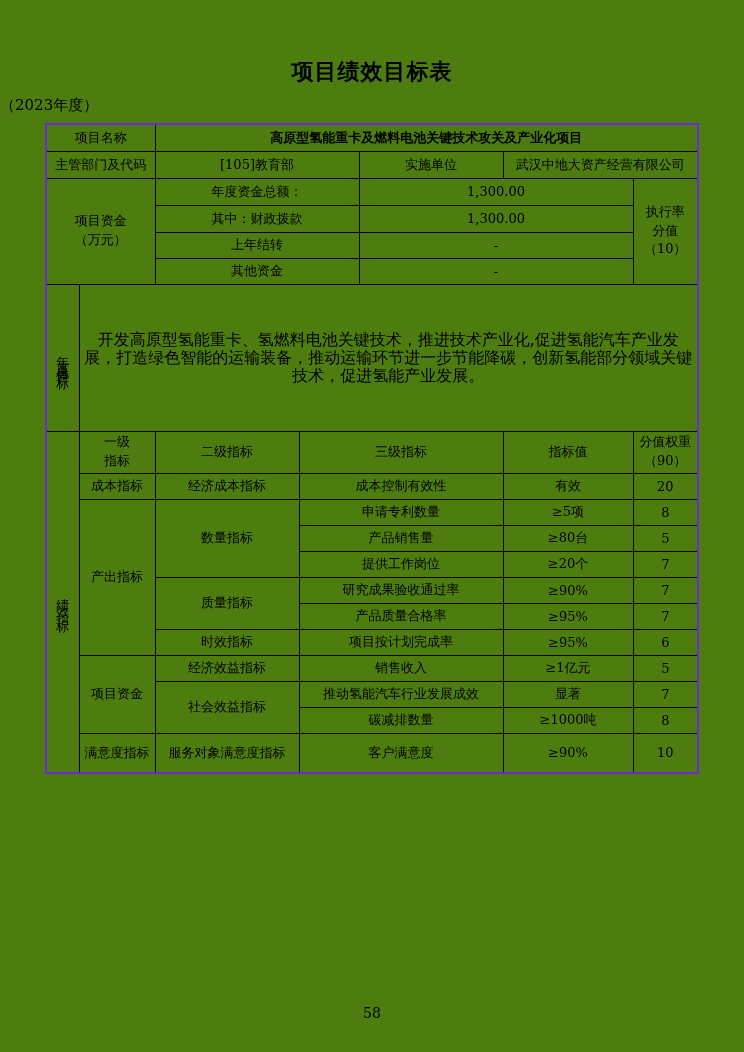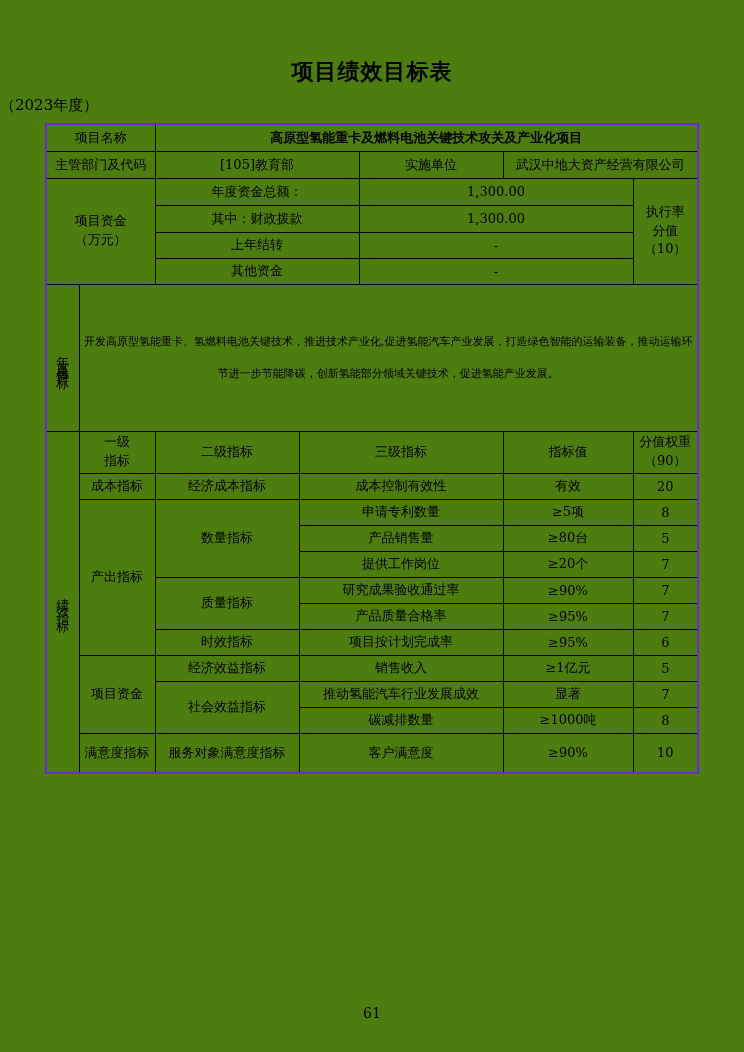--- a/index.html
+++ b/index.html
@@ -47,22 +47,22 @@
     overflow: hidden;
   }
   td.left   { text-align: left;  padding-left: 6px; }
   td.right  { text-align: right; padding-right: 10px; }
   td.num    { text-align: right; padding-right: 6px; font-size: 13px; }
   td.ml     { white-space: pre-line; line-height: 1.45; }
   td.bold   { font-weight: bold; }
   td.goal-text {
     text-align: left;
     padding: 4px 7px;
-    font-size: 11px;
-    line-height: 32px;
+    font-size: 16px;
+    line-height: 18px;
   }
   .vtext {
     writing-mode: vertical-rl;
     text-orientation: upright;
     margin: 0 auto;
     letter-spacing: 4px;
     line-height: 1;
     font-size: 13px;
   }
   .page-number {
@@ -212,14 +212,14 @@
     <tr style="height:26px">
       <td style="padding:10px 0">满意度指标</td>
       <td style="padding:1px 0">服务对象满意度指标</td>
       <td colspan="2" class="left">客户满意度</td>
       <td>≥90%</td>
       <td>10</td>
     </tr>
   </tbody>
     </table>
 
-  <div class="page-number">61</div>
+  <div class="page-number">58</div>
 </div>
 
 </body></html>

